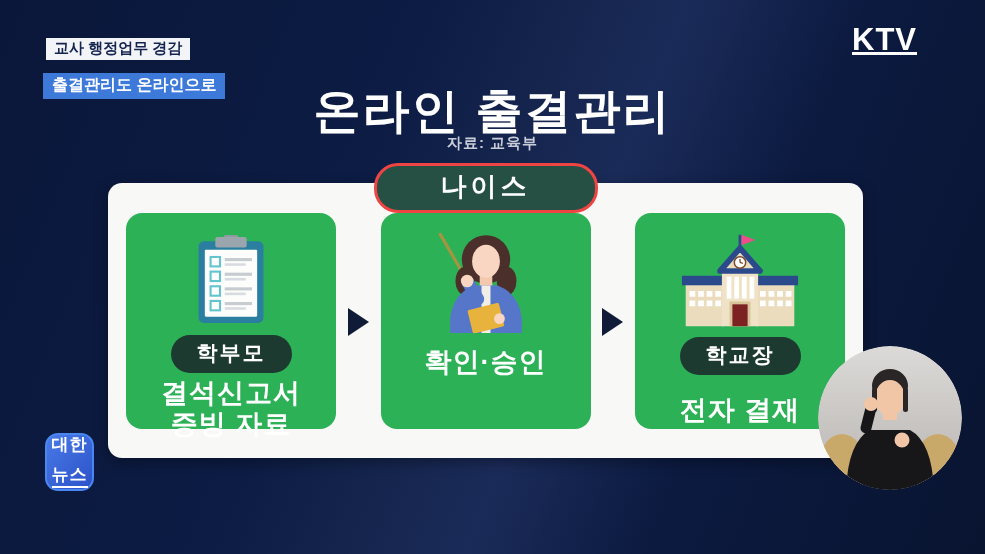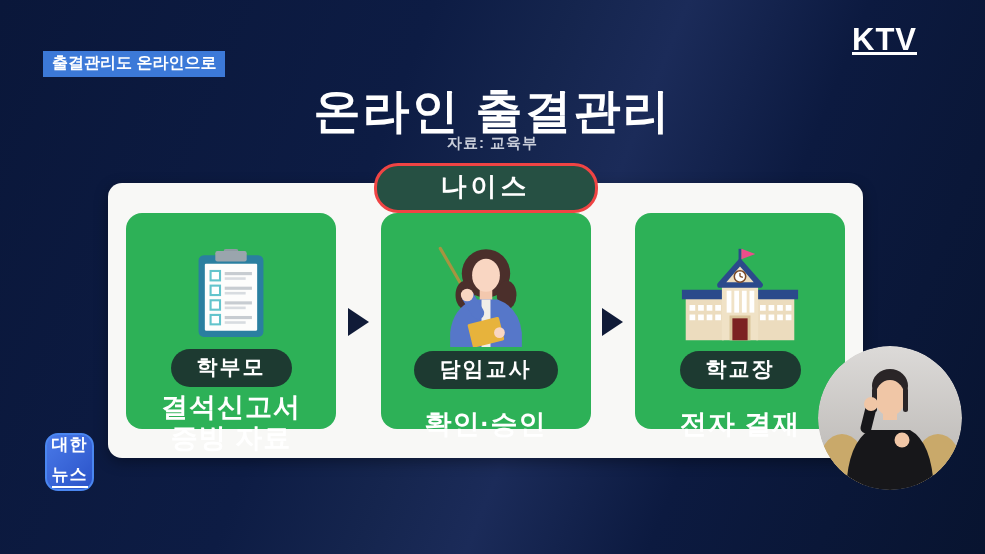--- a/index.html
+++ b/index.html
@@ -30,21 +30,21 @@
            box-shadow:0 4px 14px rgba(0,0,0,.35); }
   .neis-pill { position:absolute; left:50%; top:-20px; transform:translateX(-50%);
                background:var(--system-pill-green,#265043); color:#ffffff;
                border:3px solid #ef4444; border-radius:24px;
                font-size:26px; font-weight:bold; letter-spacing:4px;
                padding:3px 64px 6px; white-space:nowrap; }
   .cards-row { display:flex; justify-content:space-between; align-items:flex-start;
                padding:30px 18px 0; }
   .card { width:210px; height:216px; background:var(--card-green,#2db157);
           border-radius:16px; display:flex; flex-direction:column; align-items:center;
-          padding-top:36px; }
+          padding-top:22px; }
   .icon-wrap { height:92px; display:flex; align-items:center; justify-content:center; }
   .role-badge { margin-top:10px; background:var(--role-badge-green,#1d3a31); color:#ffffff;
                 border-radius:20px; font-size:21px; font-weight:bold; letter-spacing:2px;
                 padding:4px 26px 6px; white-space:nowrap; }
   .desc { margin-top:2px; min-height:68px; display:flex; flex-direction:column; justify-content:center;
           color:#ffffff; font-size:27px; font-weight:bold; letter-spacing:1px;
           line-height:1.16; text-align:center; }
   .arrow { width:0; height:0; margin-top:95px;
            border-left:21px solid var(--arrow-navy,#101b38);
            border-top:14px solid transparent; border-bottom:14px solid transparent; }
@@ -59,20 +59,21 @@
   .interpreter { position:absolute; left:818px; top:346px; width:144px; height:144px;
                  border-radius:50%; overflow:hidden; z-index:5; }
   .interpreter svg { display:block; }
 </style>
 </head>
 <body>
 
 <div class="frame">
 
   <div class="tag-stack">
+    <div class="tag tag-white">교사 행정업무 경감</div>
     <div class="tag tag-blue">출결관리도 온라인으로</div>
   </div>
 
   <div class="channel">KTV</div>
 
   <div class="title">온라인 출결관리</div>
   <div class="source">자료: 교육부</div>
 
   <div class="panel">
     <div class="neis-pill">나이스</div>
@@ -123,21 +124,20 @@
             <path d="M25,116 L25,100 Q28,72 52,63 L78,63 Q102,72 105,100 L105,116 Z" fill="#5677c9"></path>
             <path d="M60,63 L70,63 L70,116 L60,116 Z" fill="#f1eee8"></path>
             <line x1="56" y1="78" x2="45" y2="60" stroke="#5677c9" stroke-width="14" stroke-linecap="round"></line>
             <circle cx="44" cy="58" r="7" fill="#f9d6c2"></circle>
             <g transform="rotate(-14 65 100)">
               <rect x="47" y="86" width="36" height="27" rx="2" fill="#e7b33c"></rect>
             </g>
             <circle cx="80" cy="100" r="6" fill="#f9d6c2"></circle>
           </svg>
         </div>
-        <div class="role-badge">담임교사</div>
         <div class="desc">
           <div>확인·승인</div>
         </div>
       </div>
 
       <div class="arrow"></div>
 
       <div class="card">
         <div class="icon-wrap">
           <svg width="124" height="100" viewBox="0 0 130 105">

